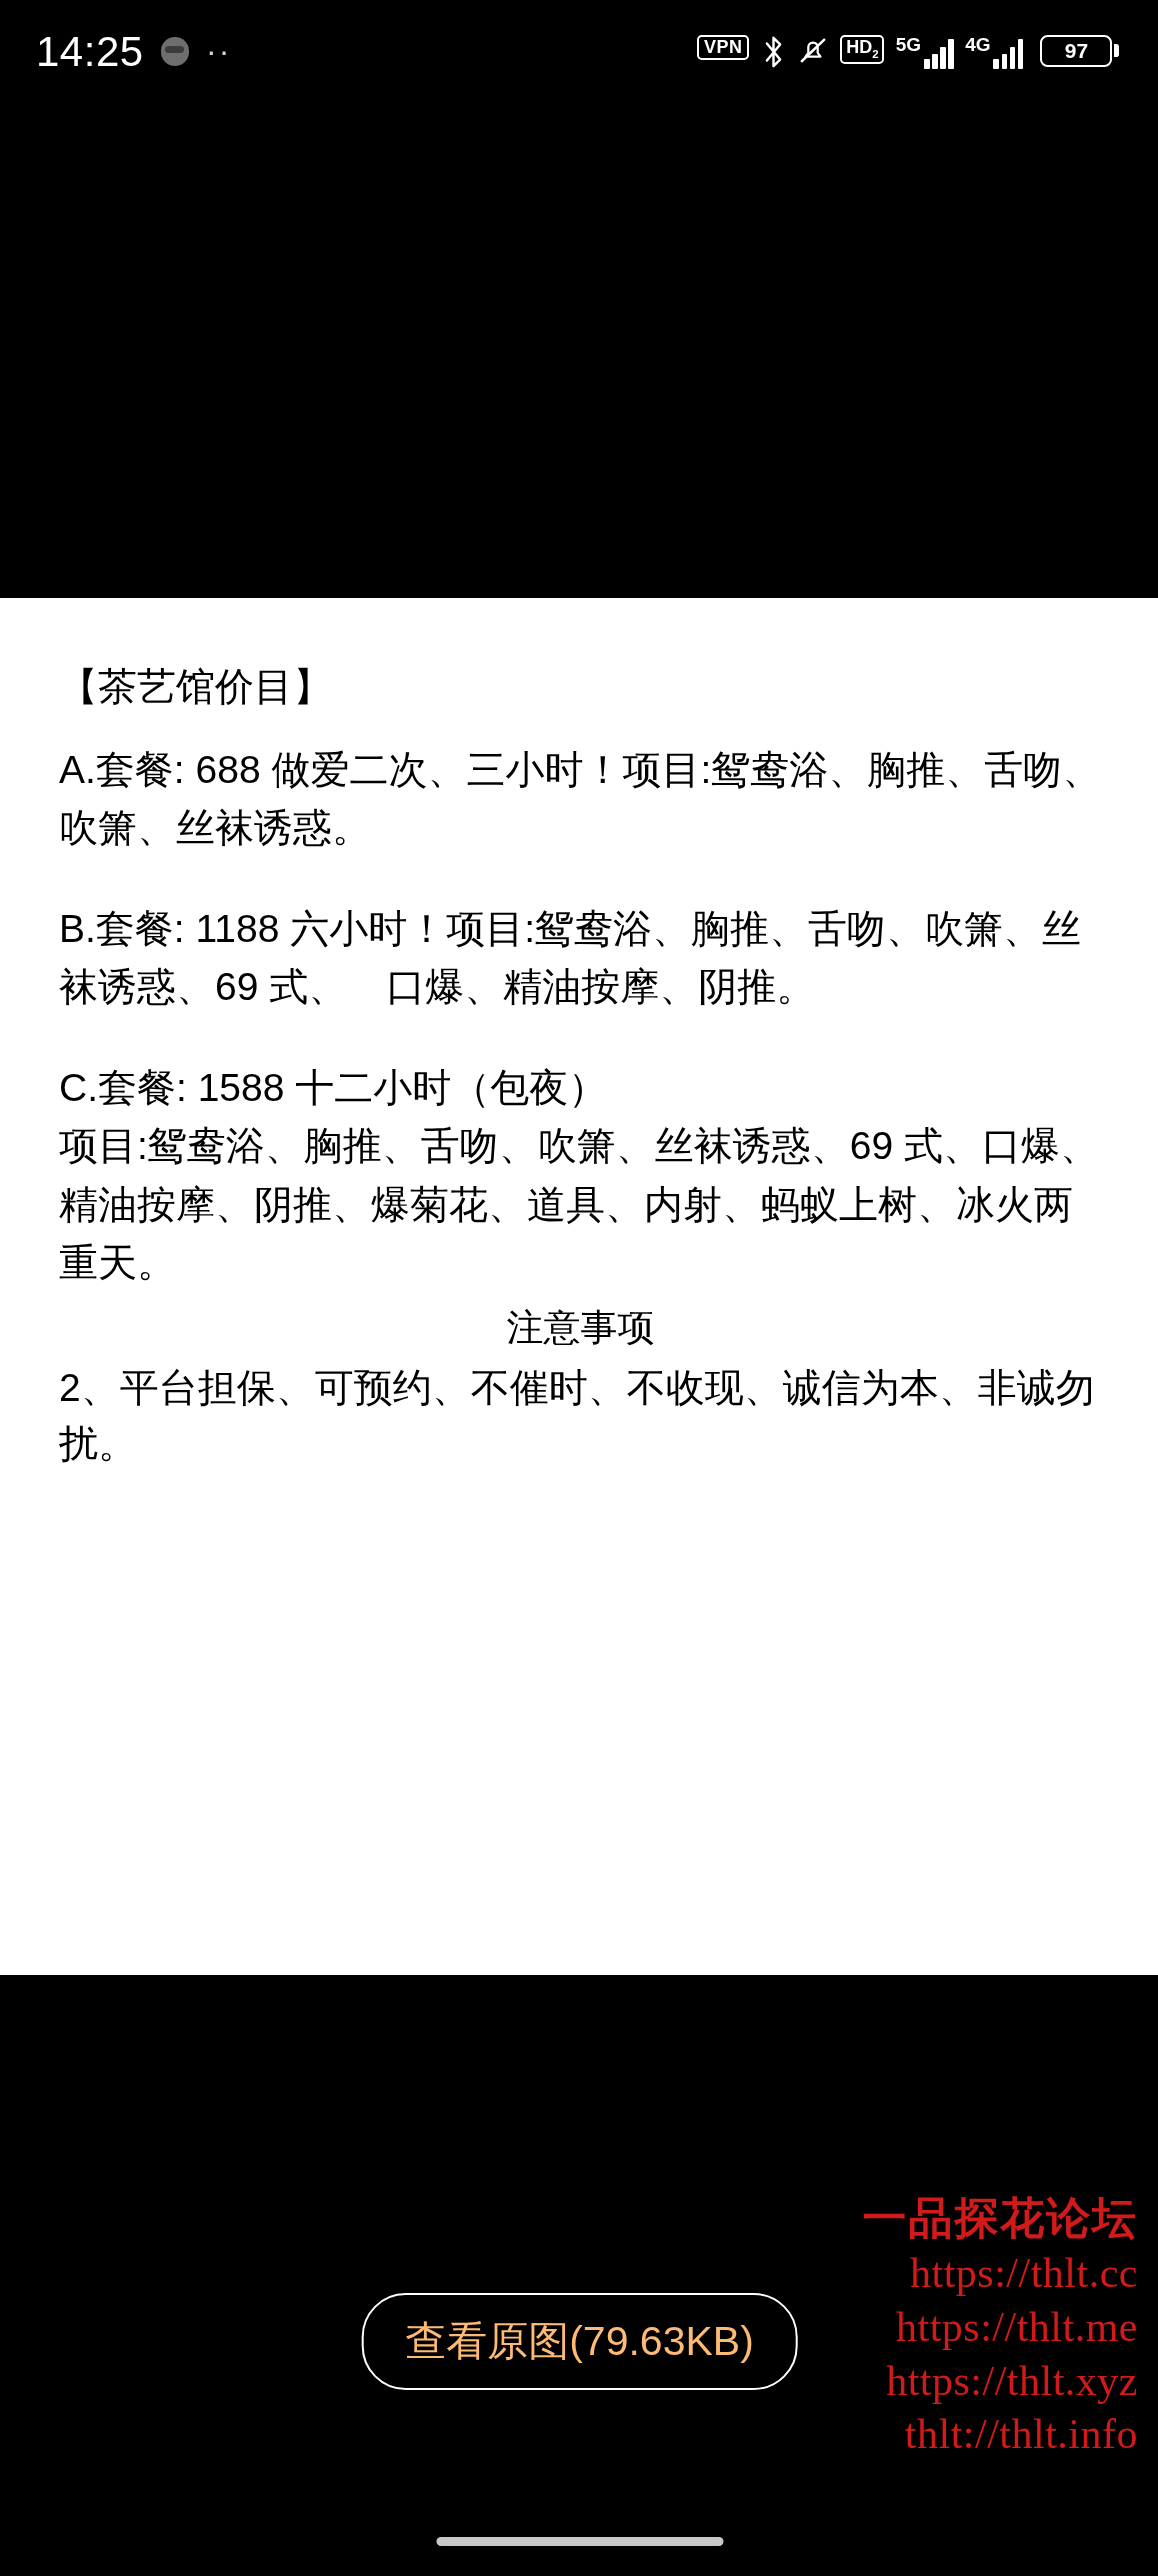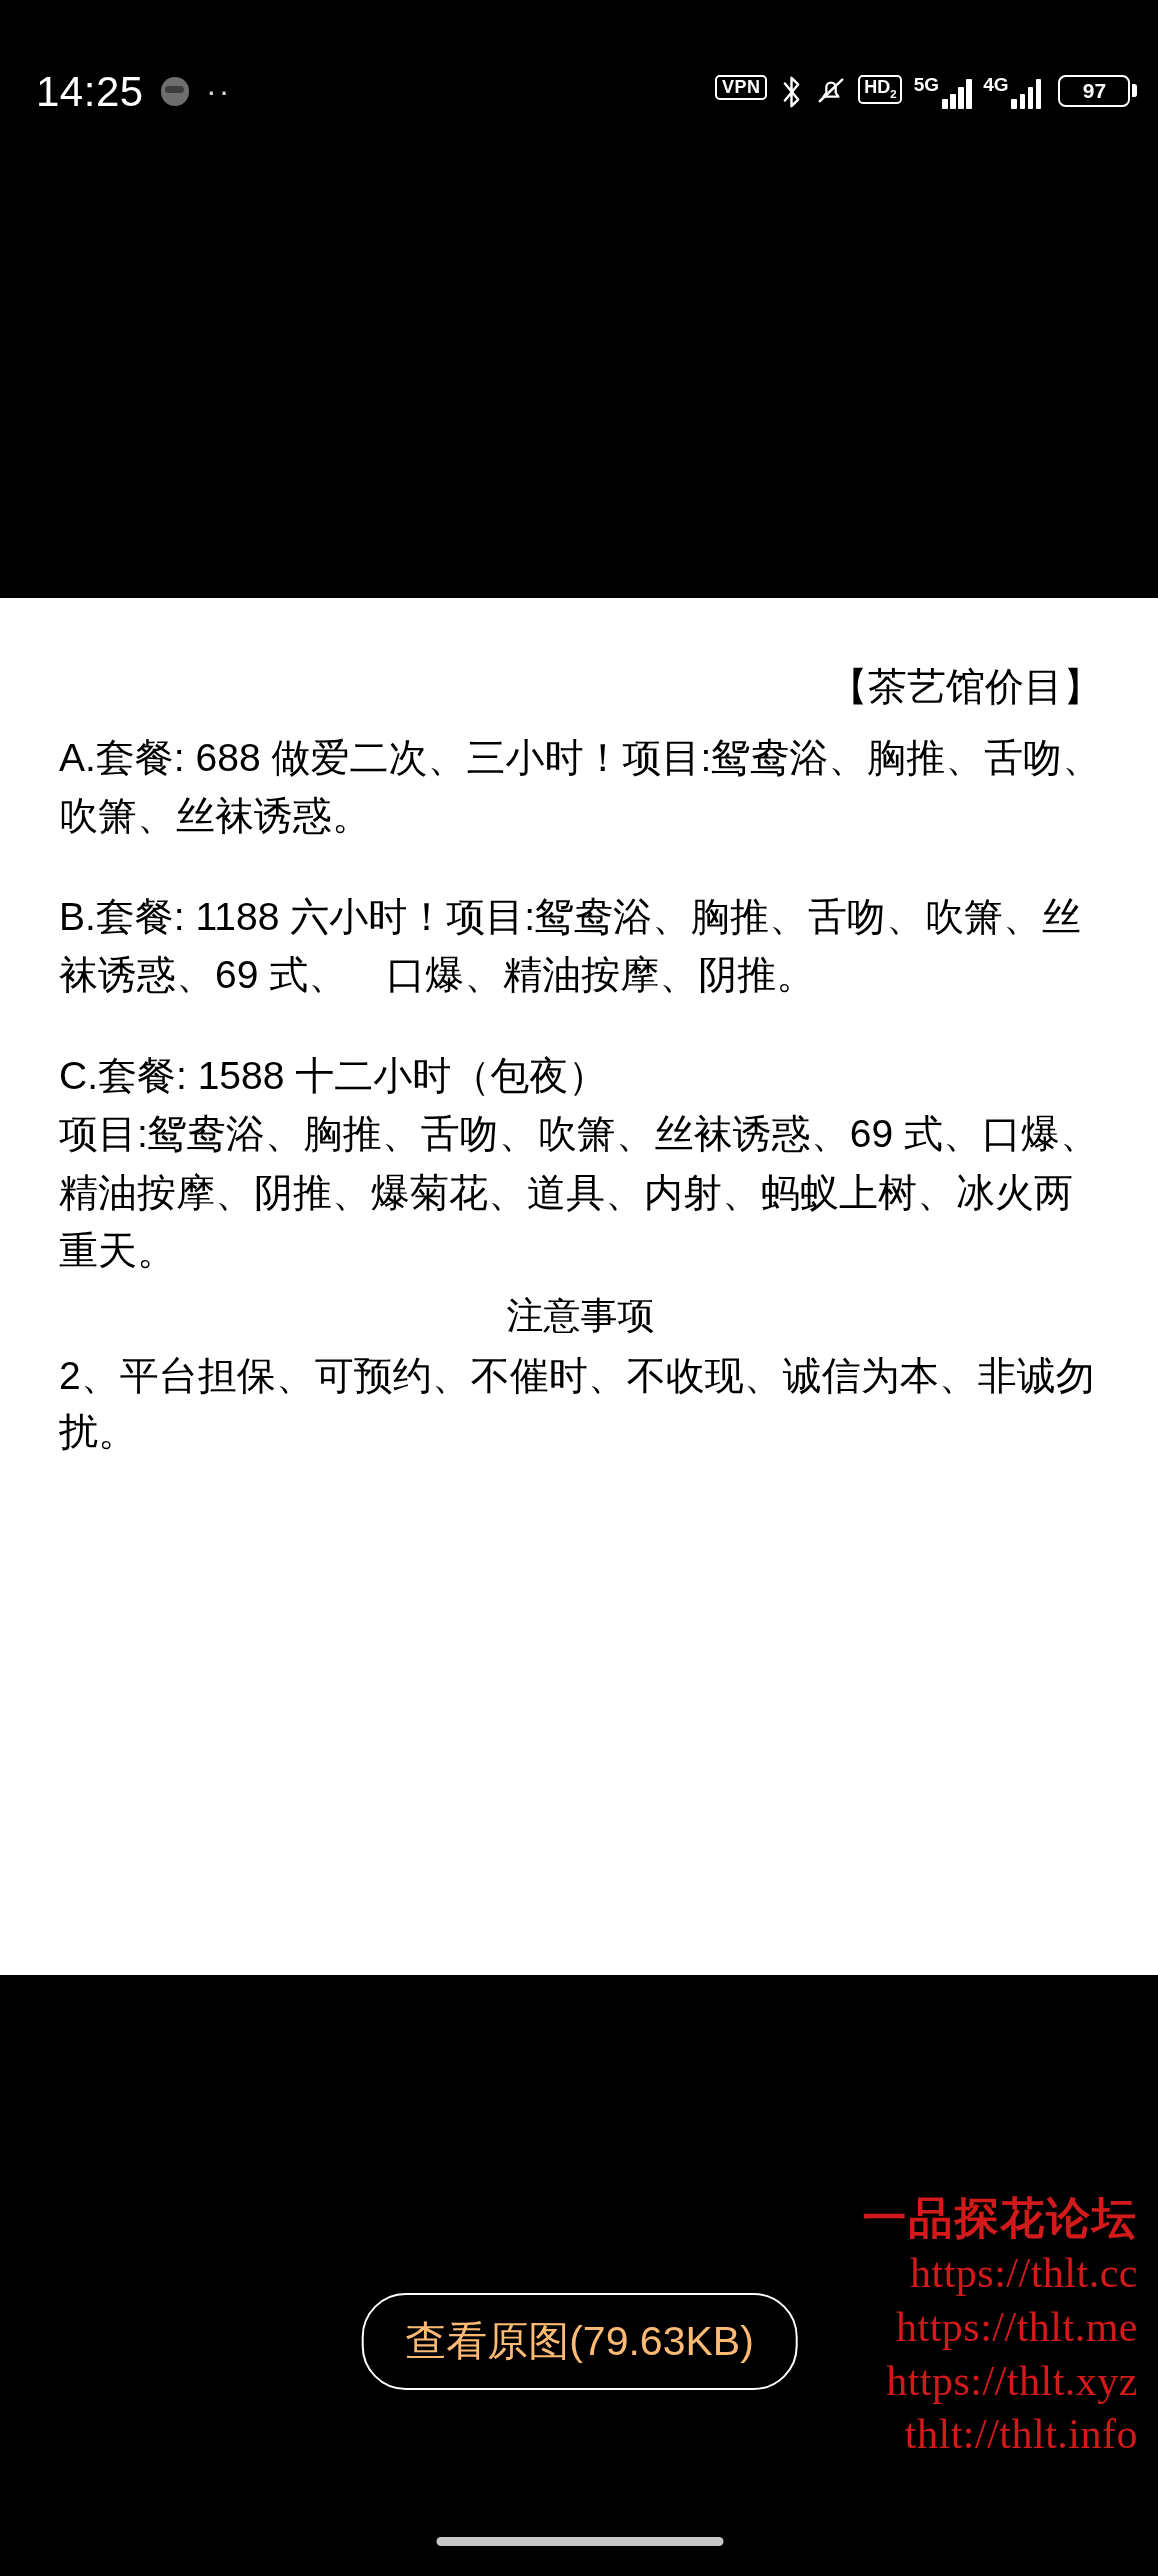--- a/index.html
+++ b/index.html
@@ -19,23 +19,22 @@
 
   
   .status-bar {
     position: absolute;
     top: 0; left: 0;
     width: 100%;
     height: 103px;
     display: flex;
     align-items: center;
     justify-content: space-between;
-    padding: 0 22px 0 36px;
+    padding: 0 40px 0 36px;
     color: #ffffff;
-    margin-top: 40px;
   }
   .status-left {
     display: flex;
     align-items: center;
     gap: 17px;
   }
   .status-clock {
     font-size: 42px;
     font-weight: 500;
     letter-spacing: 0.5px;
@@ -142,24 +141,24 @@
     width: 1159px;
     height: 1377px;
     background: #ffffff;
     color: #000000;
   }
   .photo-inner {
     padding: 63px 57px 0 59px;
     font-family: "Liberation Sans", sans-serif;
   }
   .doc-title {
-    text-align: right;
+    text-align: left;
     font-size: 39px;
     line-height: 1.35;
-    margin-bottom: 15px;
+    margin-bottom: 27px;
   }
   .doc-p {
     font-size: 39px;
     line-height: 1.5;
     margin-bottom: 42px;
     text-align: left;
     word-break: break-all;
   }
   .doc-p.tight { margin-bottom: 0; }
   .doc-sub {

